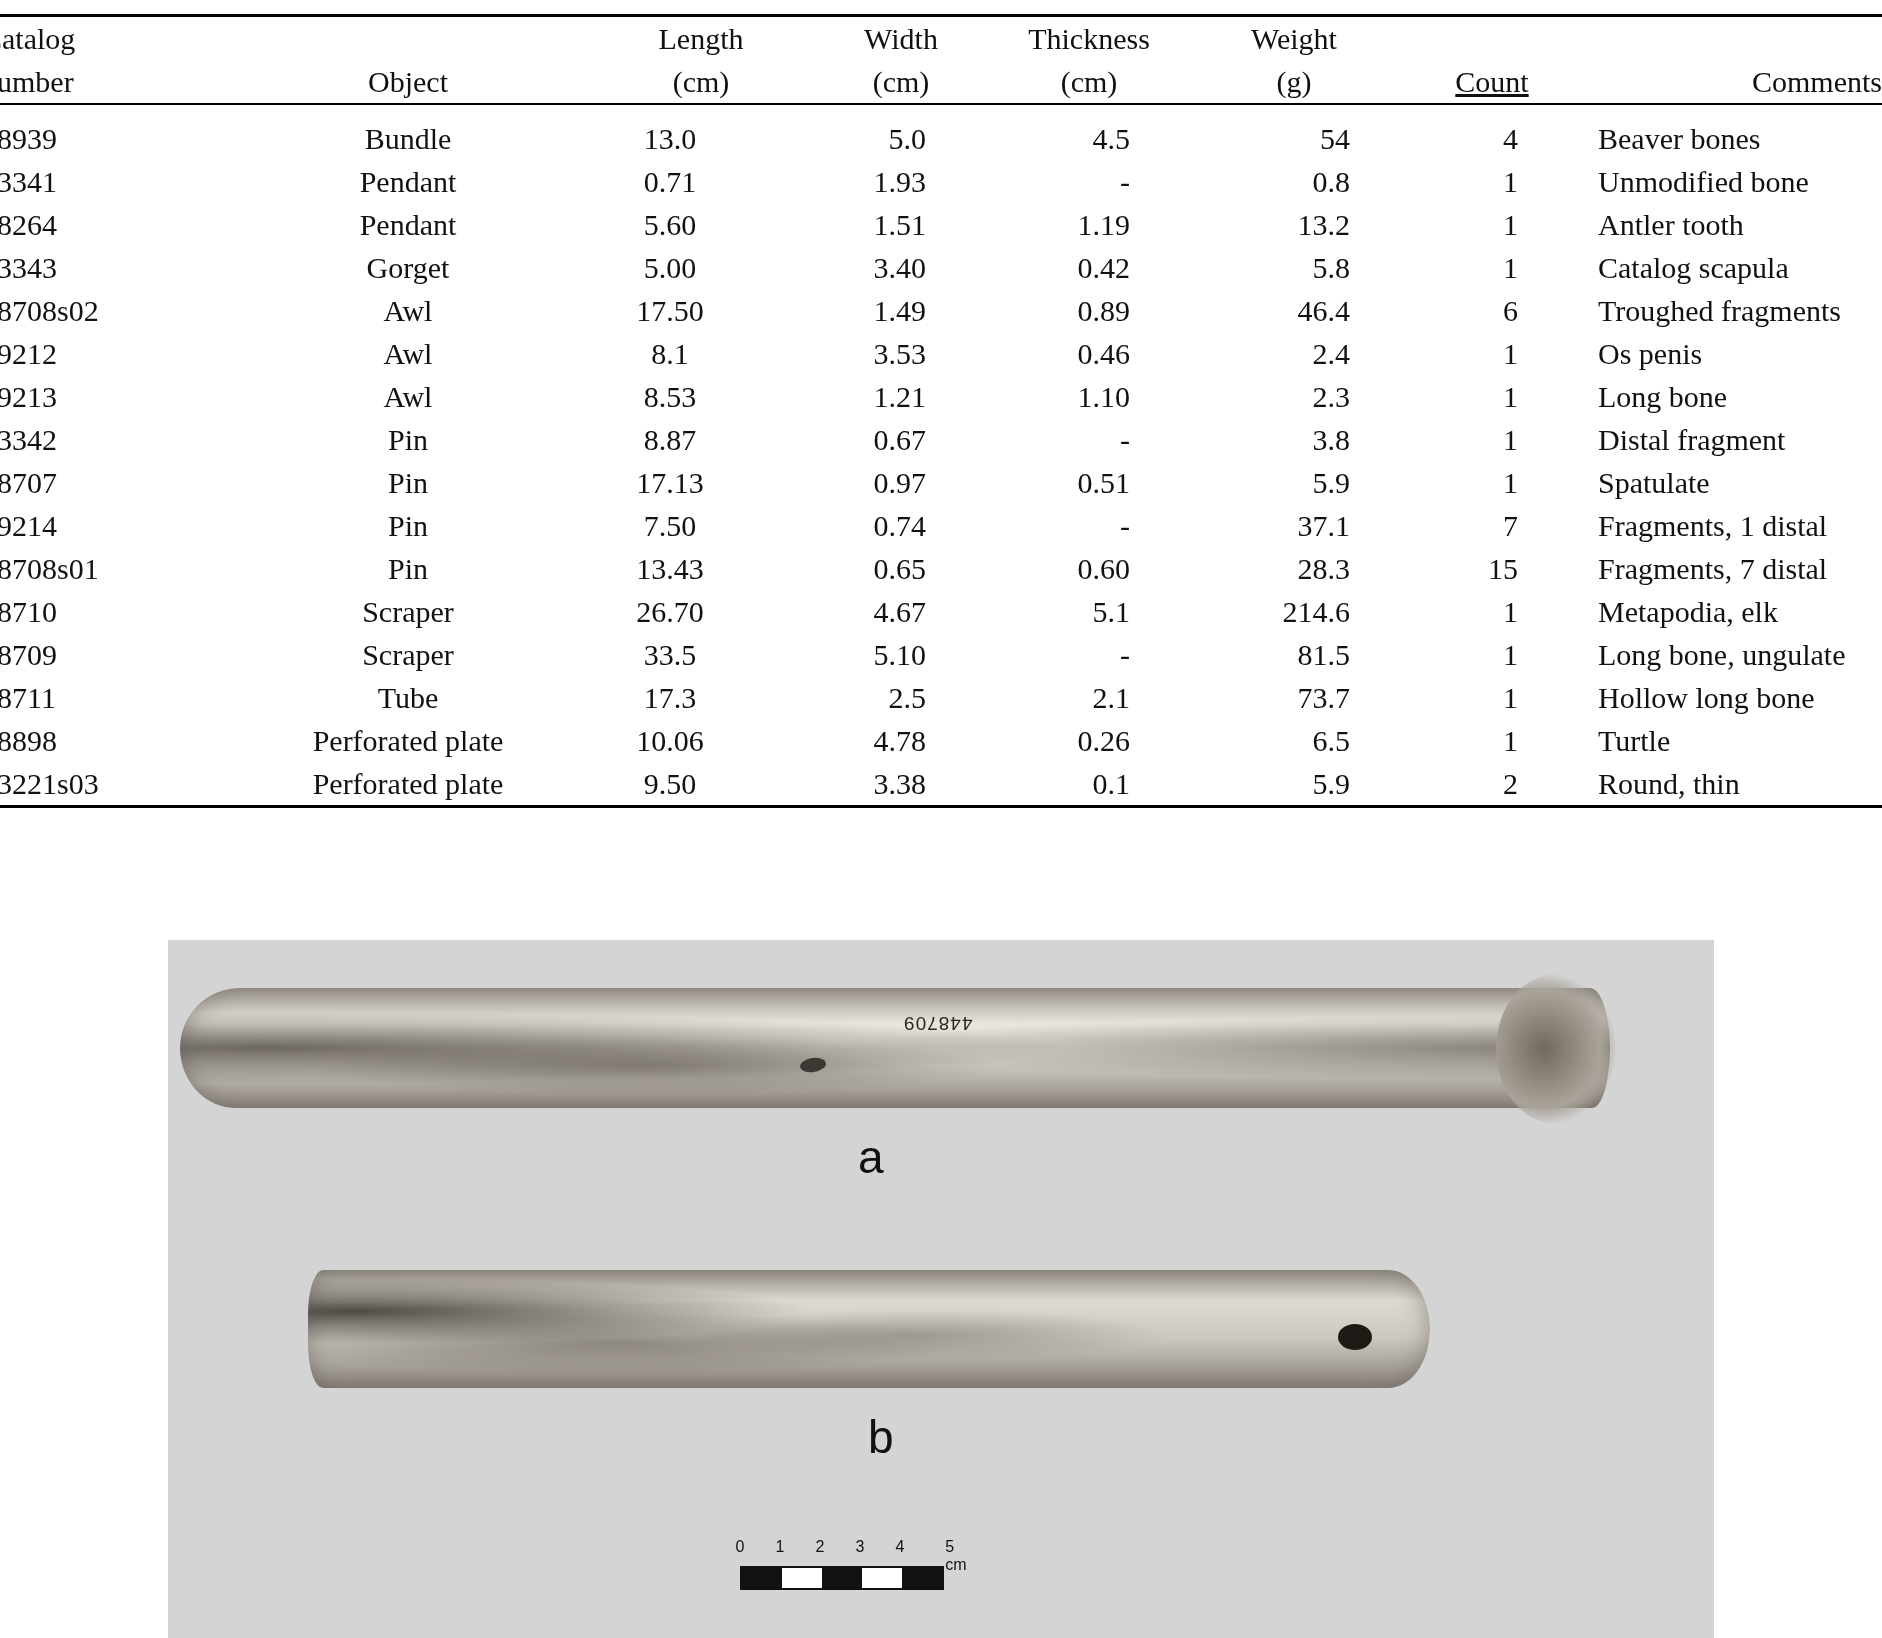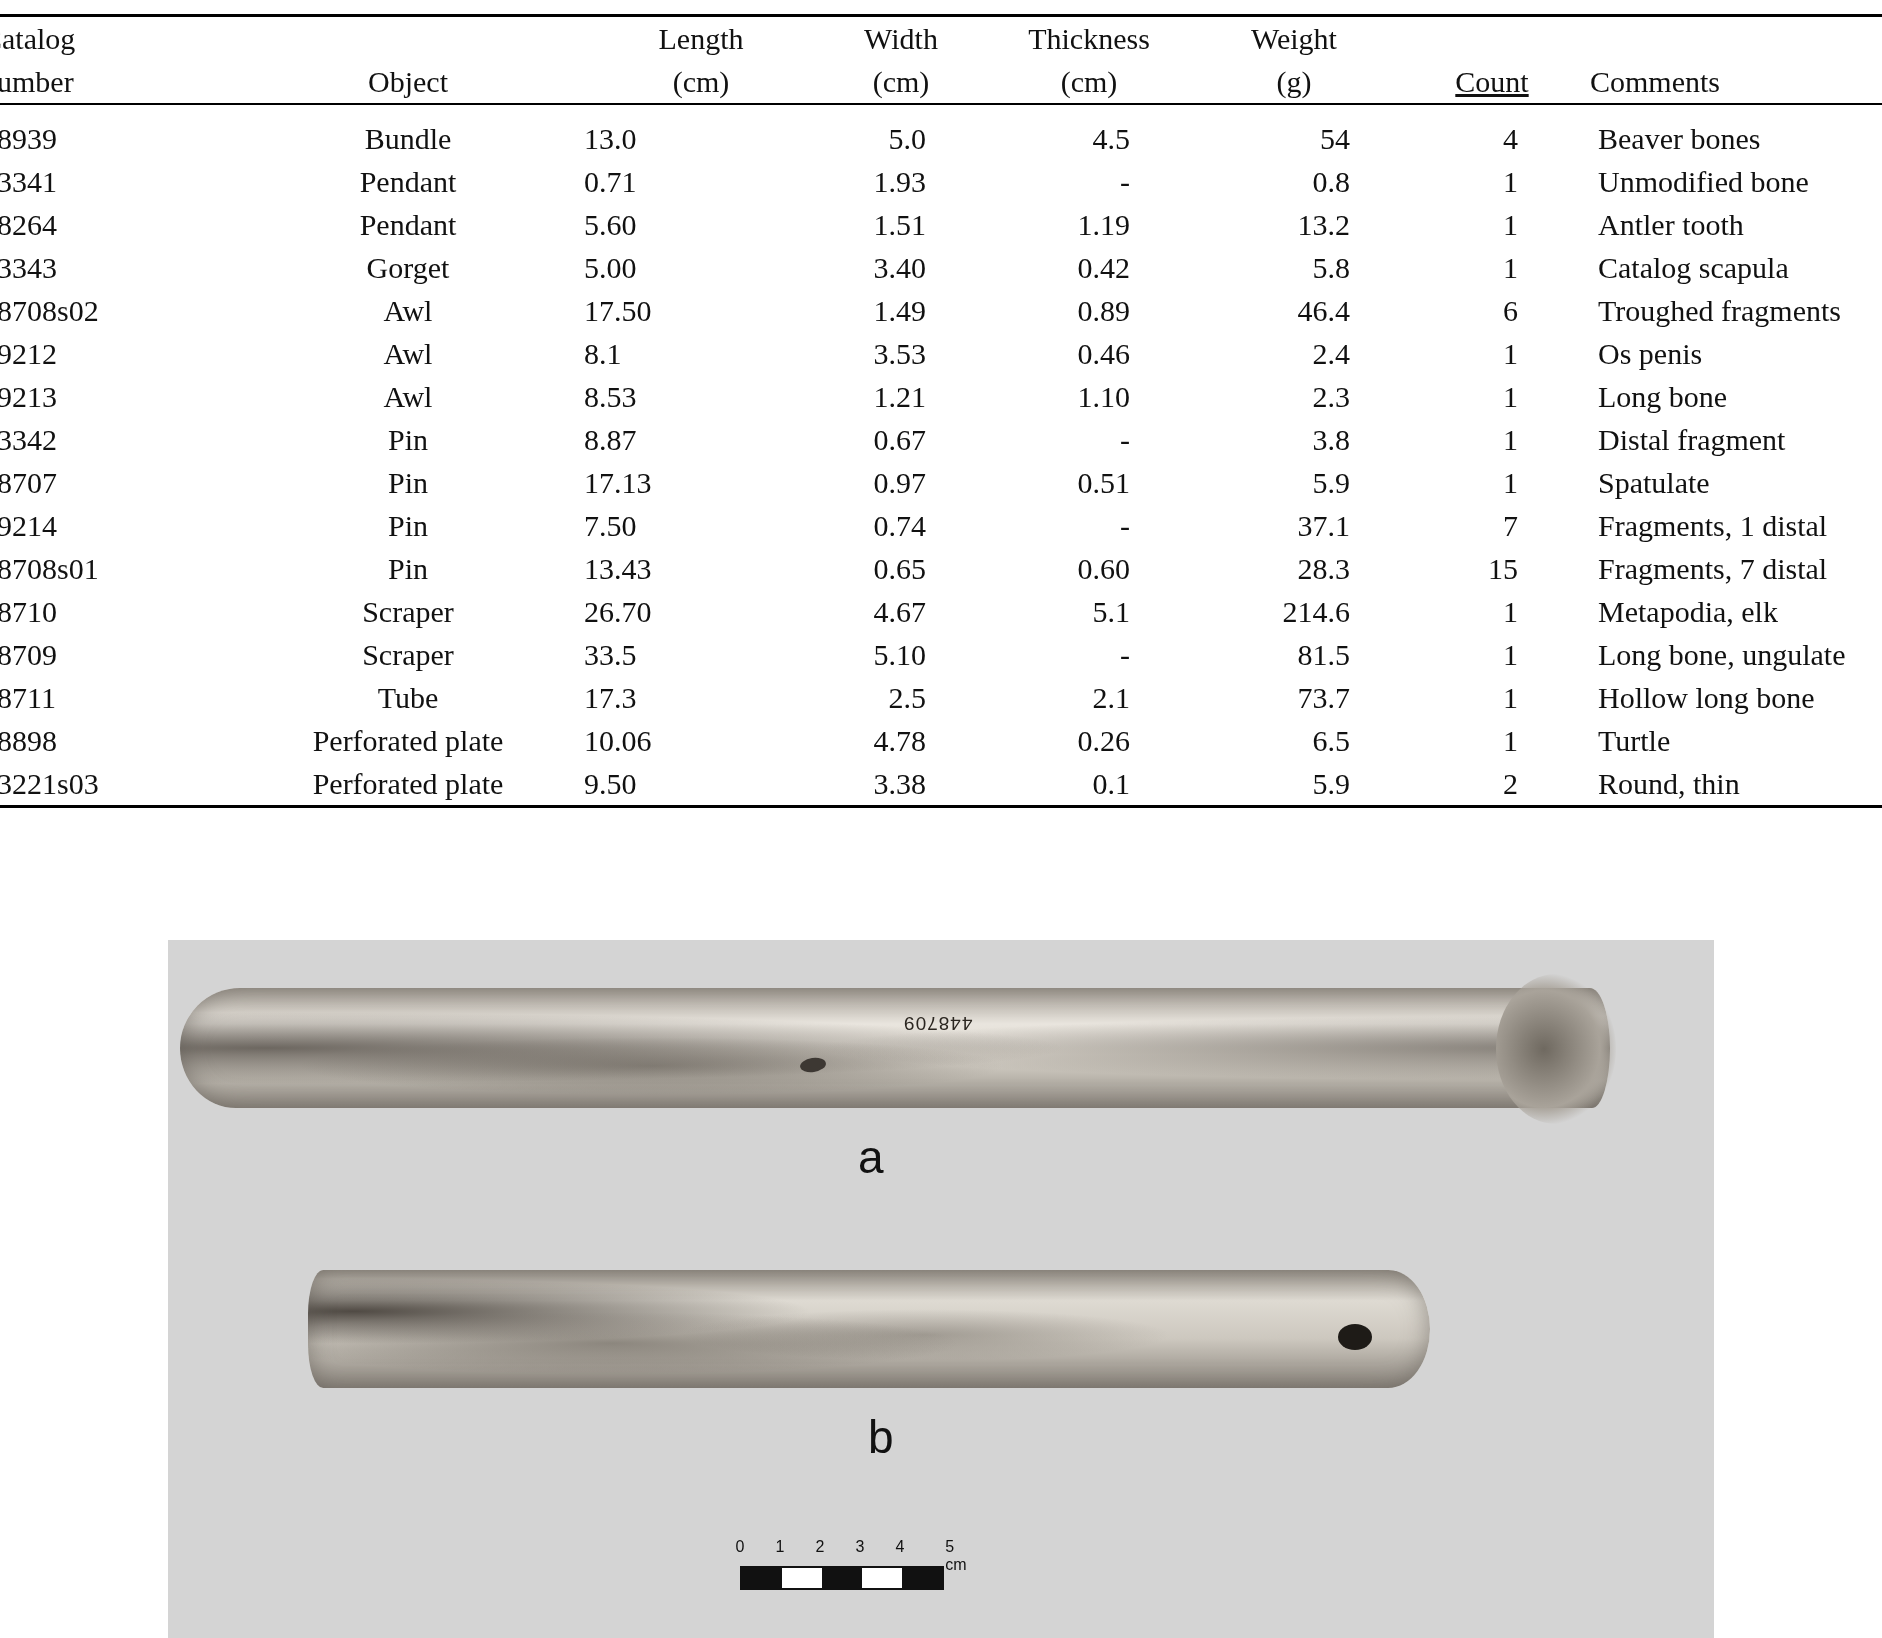--- a/index.html
+++ b/index.html
@@ -51,31 +51,31 @@
   .rule-mid {
     border-top: 2px solid #000;
   }
   .rule-bottom {
     border-top: 3px solid #000;
   }
 
   
   .c-cat   { text-align: left;  padding-left: 0px !important; }
   .c-obj   { text-align: center; }
-  .c-num   { text-align: left; padding-right: 62px !important; }
+  .c-num   { text-align: center; padding-right: 62px !important; }
   .c-num-w { text-align: right; padding-right: 58px !important; }
   .c-num-t { text-align: right; padding-right: 64px !important; }
   .c-num-g { text-align: right; padding-right: 44px !important; }
   .c-count { text-align: right; padding-right: 72px !important; }
   .c-com   { text-align: left; padding-left: 8px !important; }
 
   thead th.c-num, thead th.c-num-w, thead th.c-num-t,
   thead th.c-num-g { text-align: center; padding-right: 0 !important; }
   thead th.c-count { text-align: center; padding-right: 0 !important; text-decoration: underline; }
-  thead th.c-com   { text-align: left; padding-left: 0 !important; }
+  thead th.c-com   { text-align: right; padding-left: 0 !important; }
 
   .hdr-two-line { line-height: 43px; }
 
   
   tbody td { font-size: 30px; line-height: 43px; }
   tbody tr:first-child td { padding-top: 12px !important; }
 
   
   .figure {
     position: absolute;

